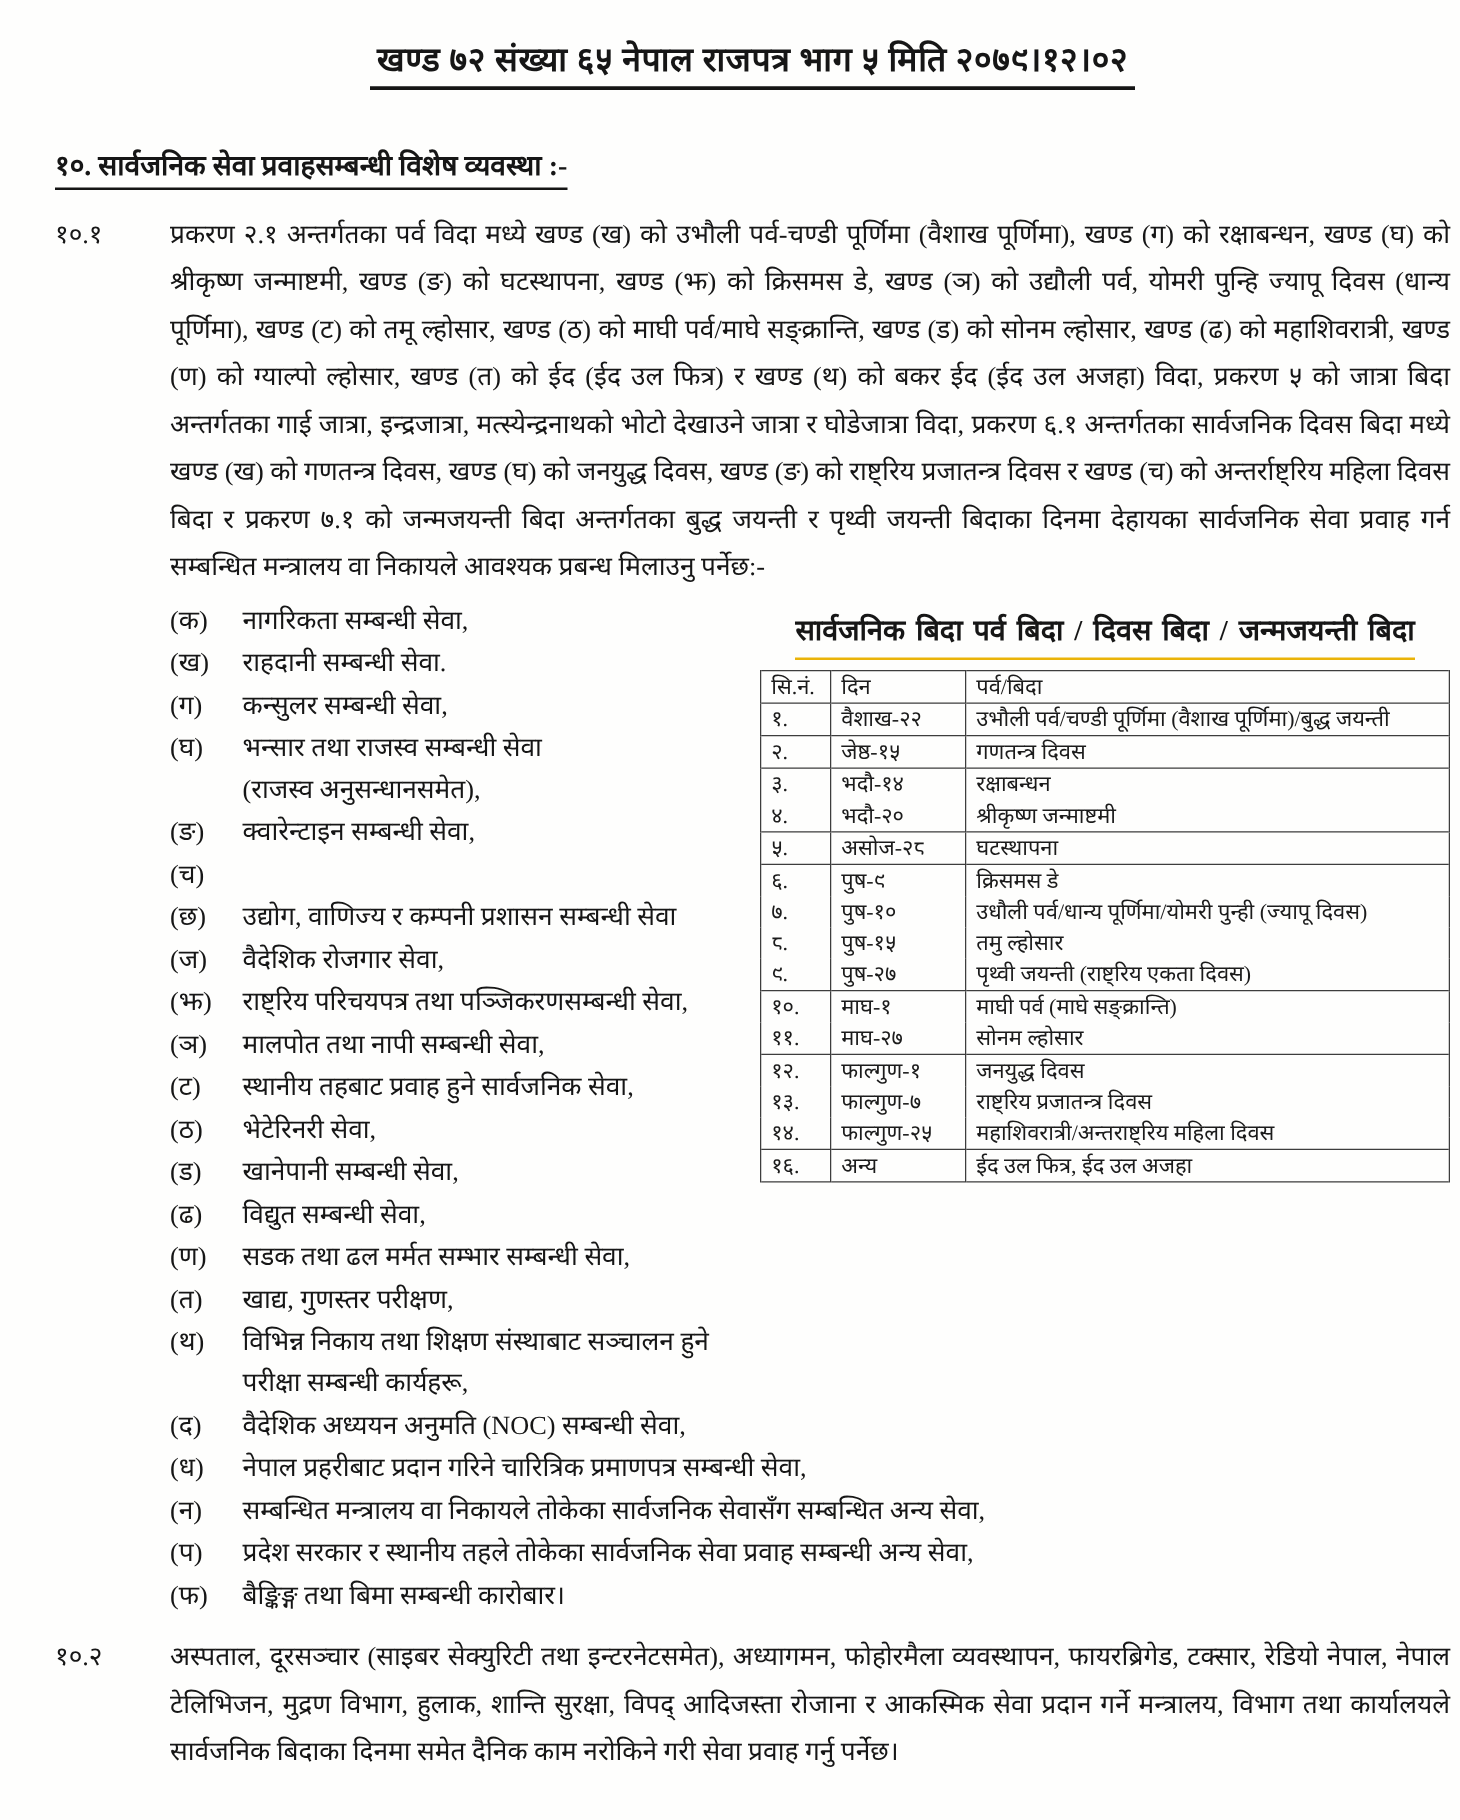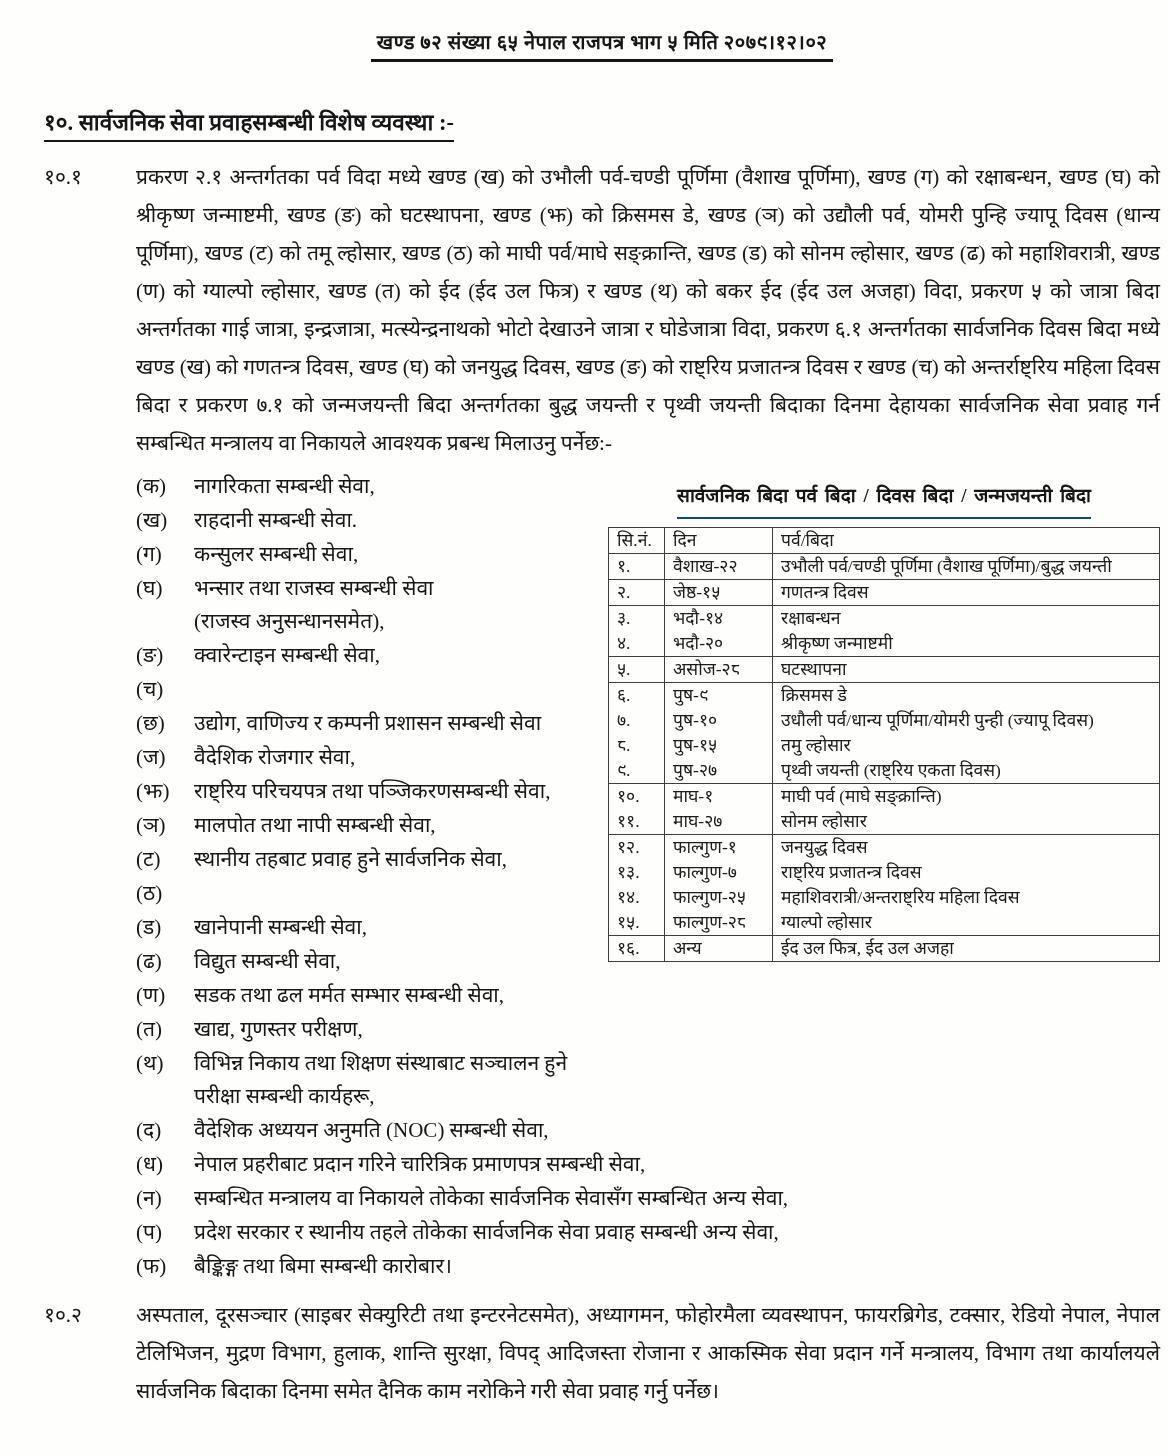--- a/index.html
+++ b/index.html
@@ -12,21 +12,21 @@
     color: #161616;
     font-family: "Liberation Serif", serif;
     box-sizing: border-box;
     padding: 24px 8px 30px 44px;
     overflow: hidden;
   }
   
   .page-header { text-align: center; margin: 4px 0 44px 0; }
   .page-header .header-text {
     display: inline-block;
-    font-size: 20px;
+    font-size: 27px;
     font-weight: bold;
     letter-spacing: 0.5px;
     border-bottom: 3px solid #151515;
     padding: 0 6px 4px 6px;
   }
   
   .section-heading { margin: 0 0 16px 0; }
   .section-heading .heading-text {
     display: inline-block;
     font-size: 22.5px;
@@ -43,23 +43,23 @@
   
   .two-col { margin-top: 8px; }
   .holiday-block {
     float: right;
     width: 552px;
     margin: 6px 0 14px 14px;
   }
   .table-title { text-align: center; margin-bottom: 8px; }
   .table-title .table-title-text {
     display: inline-block;
-    font-size: 19px;
+    font-size: 23px;
     font-weight: bold;
-    border-bottom: 2px solid #0c4a6e;
+    border-bottom: 2px solid #eab308;
     padding-bottom: 2px;
     word-spacing: 3px;
   }
   table.holiday-table {
     width: 100%;
     border-collapse: collapse;
     font-size: 17.5px;
     color: #1b1b1b;
   }
   table.holiday-table thead,
@@ -197,25 +197,20 @@
                 <tr>
                   <td>१३.</td>
                   <td>फाल्गुण-७</td>
                   <td>राष्ट्रिय प्रजातन्त्र दिवस</td>
                 </tr>
                 <tr>
                   <td>१४.</td>
                   <td>फाल्गुण-२५</td>
                   <td>महाशिवरात्री/अन्तराष्ट्रिय महिला दिवस</td>
                 </tr>
-                <tr>
-                  <td>१५.</td>
-                  <td>फाल्गुण-२८</td>
-                  <td>ग्याल्पो ल्होसार</td>
-                </tr>
               </tbody>
               <tbody>
                 <tr>
                   <td>१६.</td>
                   <td>अन्य</td>
                   <td>ईद उल फित्र, ईद उल अजहा</td>
                 </tr>
               </tbody>
             </table>
         </div>
@@ -261,20 +256,21 @@
             <div class="service-item">
               <span class="service-label">(ञ)</span>
               <span class="service-text">मालपोत तथा नापी सम्बन्धी सेवा,</span>
             </div>
             <div class="service-item">
               <span class="service-label">(ट)</span>
               <span class="service-text">स्थानीय तहबाट प्रवाह हुने सार्वजनिक सेवा,</span>
             </div>
             <div class="service-item">
               <span class="service-label">(ठ)</span>
+              <span class="service-text">भेटेरिनरी सेवा,</span>
             </div>
             <div class="service-item">
               <span class="service-label">(ड)</span>
               <span class="service-text">खानेपानी सम्बन्धी सेवा,</span>
             </div>
             <div class="service-item">
               <span class="service-label">(ढ)</span>
               <span class="service-text">विद्युत सम्बन्धी सेवा,</span>
             </div>
             <div class="service-item">

